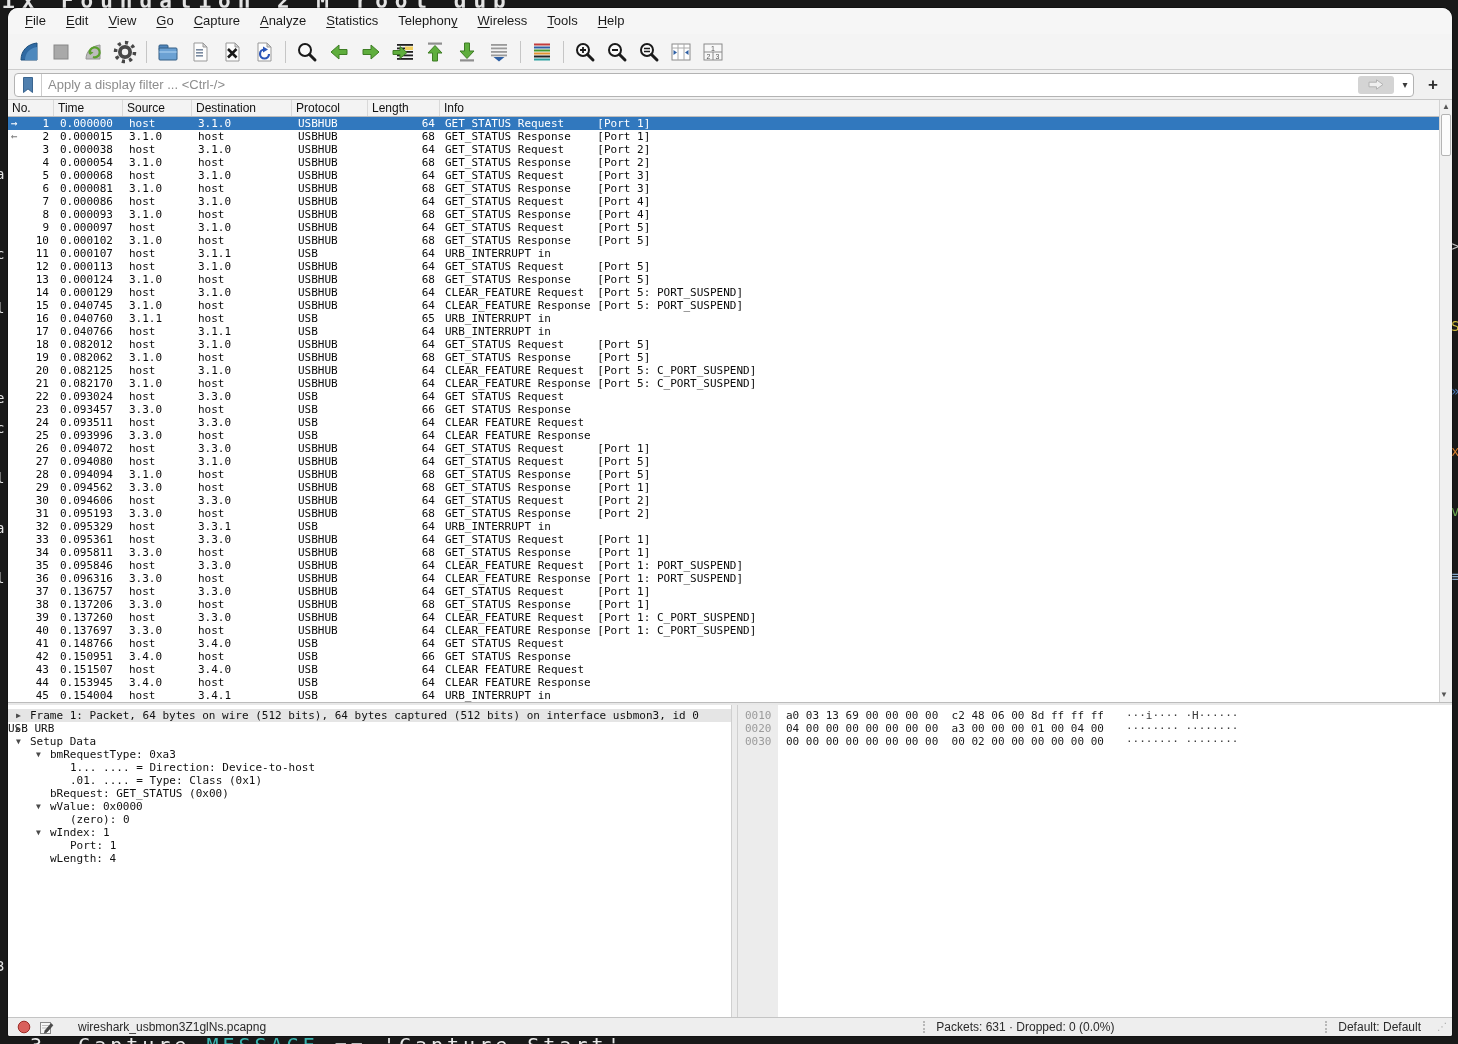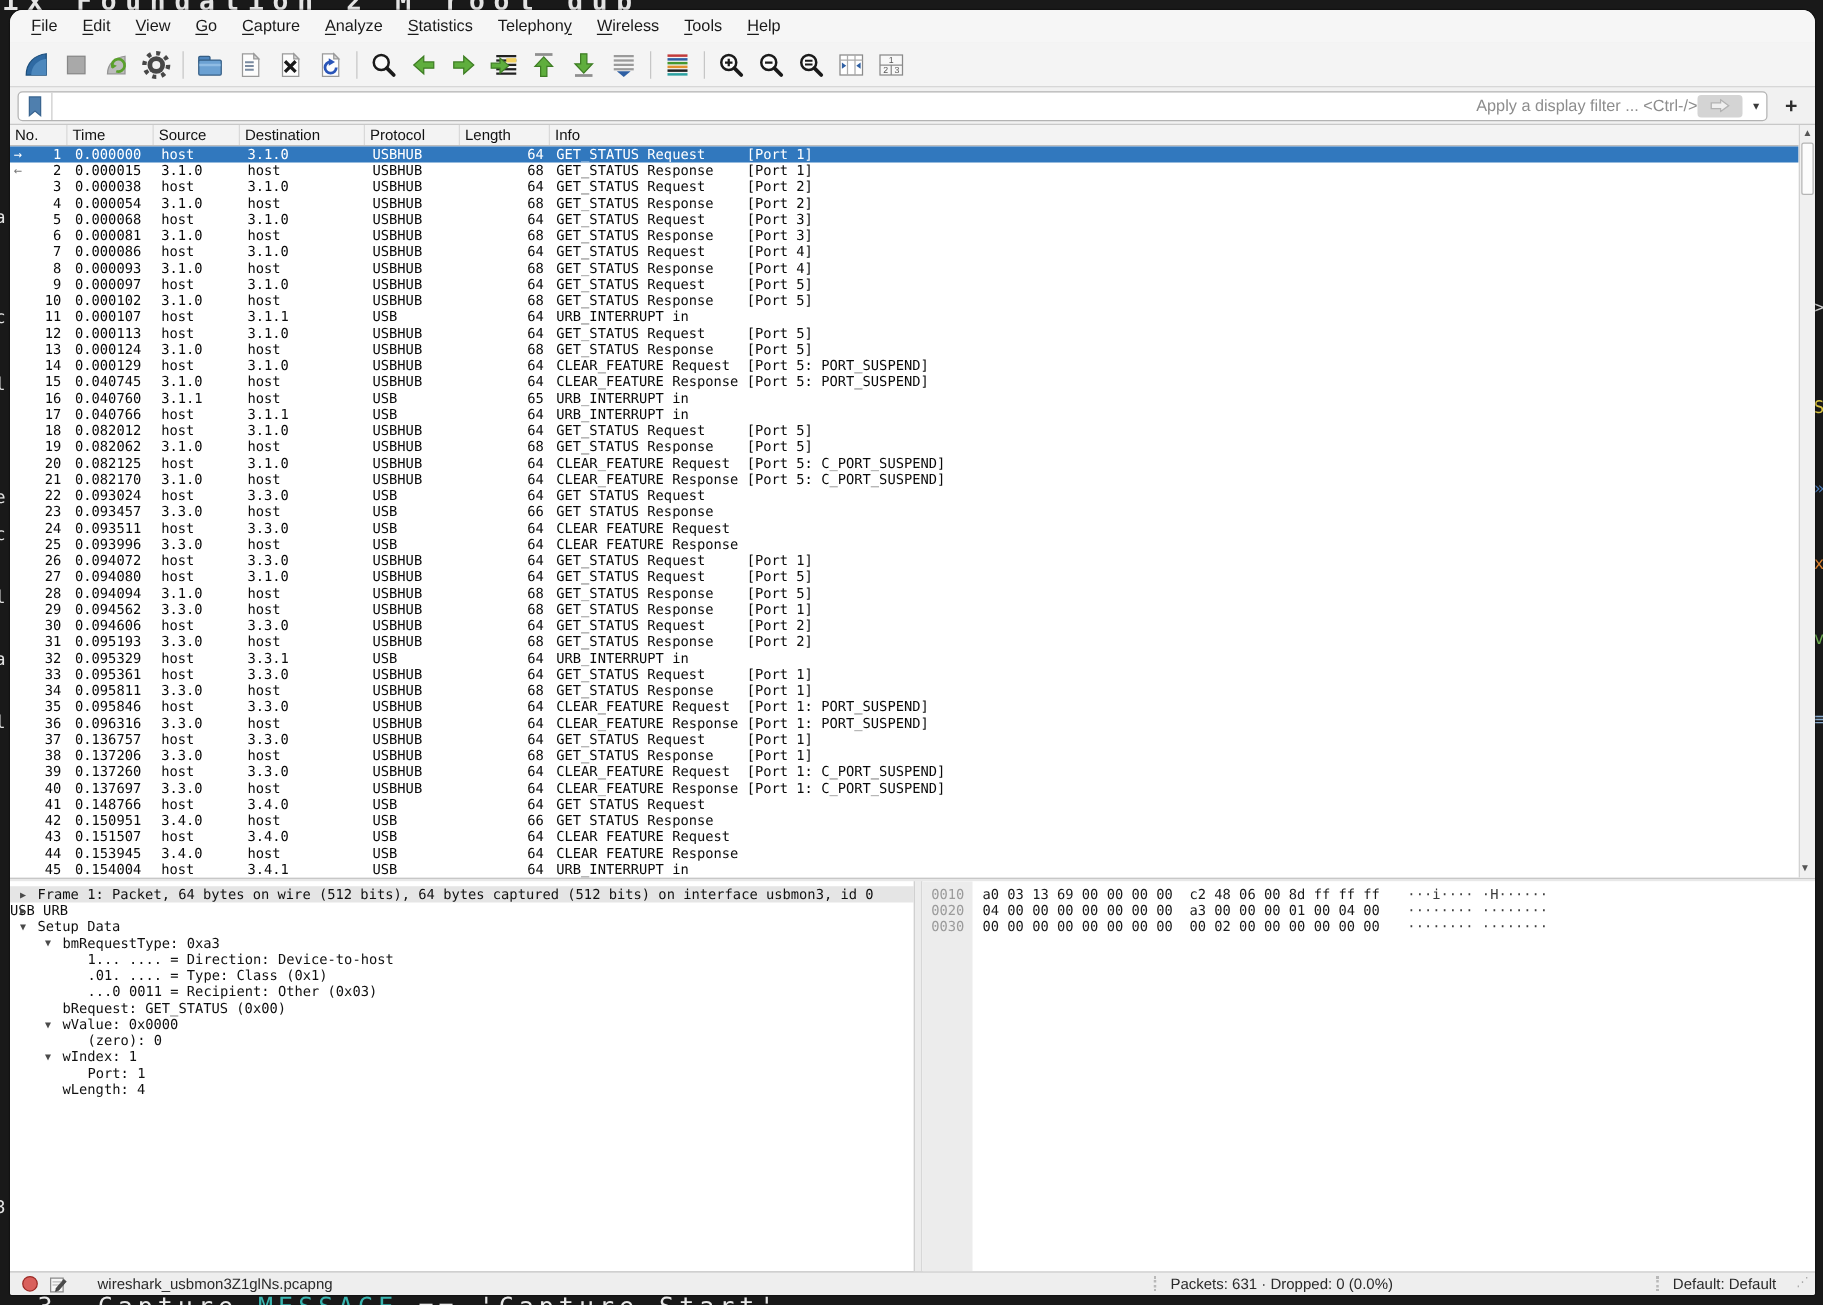--- a/index.html
+++ b/index.html
@@ -34,21 +34,21 @@
   .tb-sep { width:1px; height:22px; background:#c6c6c6; margin:0 5px; flex:none; }
 
   
   .filterbar { height:30px; display:flex; align-items:center; padding:0 6px; background:#f1f1f1;
                border-bottom:1px solid #c8c8c8; flex:none; }
   .filter-input { flex:1; height:24px; background:#fff; border:1px solid #b3b3b3; border-radius:4px;
                   display:flex; align-items:center; overflow:hidden; }
   .bookmark-box { width:27px; height:100%; border-right:1px solid #cccccc; display:flex;
                   align-items:center; justify-content:center; flex:none; }
   .filter-field { flex:1; border:none; outline:none; font-size:13px; color:#333; padding-left:6px;
-                  font-family:"Liberation Sans", sans-serif; background:transparent;text-align:right; }
+                  font-family:"Liberation Sans", sans-serif; background:transparent; }
   .filter-field::placeholder { color:#8d8d8d; opacity:1; }
   .apply-btn { width:36px; height:18px; background:#d4d4d4; border-radius:3px; margin-right:3px;
                display:flex; align-items:center; justify-content:center; flex:none; }
   .caret-btn { width:16px; text-align:center; color:#3a3a3a; font-size:10px; flex:none; }
   .plus-btn { width:26px; text-align:center; font-size:17px; font-weight:bold; color:#2e2e2e;
               margin-left:6px; flex:none; }
 
   
   .list-area { position:relative; background:#fff; flex:none; }
   .list-header { display:flex; height:17px; background:#f3f3f3; border-bottom:1px solid #bdbdbd;
@@ -396,21 +396,20 @@
   <div class="hsplit"></div>
 
   <div class="bottom">
     <div class="detail-pane" id="detail">
         <div class="dline sel"><span class="darrow" style="left: 8px;">▶</span><span style="padding-left: 22px; display: inline-block;">Frame 1: Packet, 64 bytes on wire (512 bits), 64 bytes captured (512 bits) on interface usbmon3, id 0</span></div>
         <div class="dline"><span class="darrow" style="left: 8px;">▶</span><span style="display: inline-block; text-align: right;">USB URB</span></div>
         <div class="dline"><span class="darrow" style="left: 8px;">▼</span><span style="padding-left: 22px; display: inline-block;">Setup Data</span></div>
         <div class="dline"><span class="darrow" style="left: 28px;">▼</span><span style="padding-left: 42px; display: inline-block;">bmRequestType: 0xa3</span></div>
         <div class="dline"><span style="padding-left: 62px; display: inline-block;">1... .... = Direction: Device-to-host</span></div>
         <div class="dline"><span style="padding-left: 62px; display: inline-block;">.01. .... = Type: Class (0x1)</span></div>
-        <div class="dline"><span style="padding-left: 62px; display: inline-block;">...0 0011 = Recipient: Other (0x03)</span></div>
         <div class="dline"><span style="padding-left: 42px; display: inline-block;">bRequest: GET_STATUS (0x00)</span></div>
         <div class="dline"><span class="darrow" style="left: 28px;">▼</span><span style="padding-left: 42px; display: inline-block;">wValue: 0x0000</span></div>
         <div class="dline"><span style="padding-left: 62px; display: inline-block;">(zero): 0</span></div>
         <div class="dline"><span class="darrow" style="left: 28px;">▼</span><span style="padding-left: 42px; display: inline-block;">wIndex: 1</span></div>
         <div class="dline"><span style="padding-left: 62px; display: inline-block;">Port: 1</span></div>
         <div class="dline"><span style="padding-left: 42px; display: inline-block;">wLength: 4</span></div>
       </div>
     <div class="vsplit"></div>
     <div class="hex-pane" id="hex">
       <div class="hex-offcol"></div>

